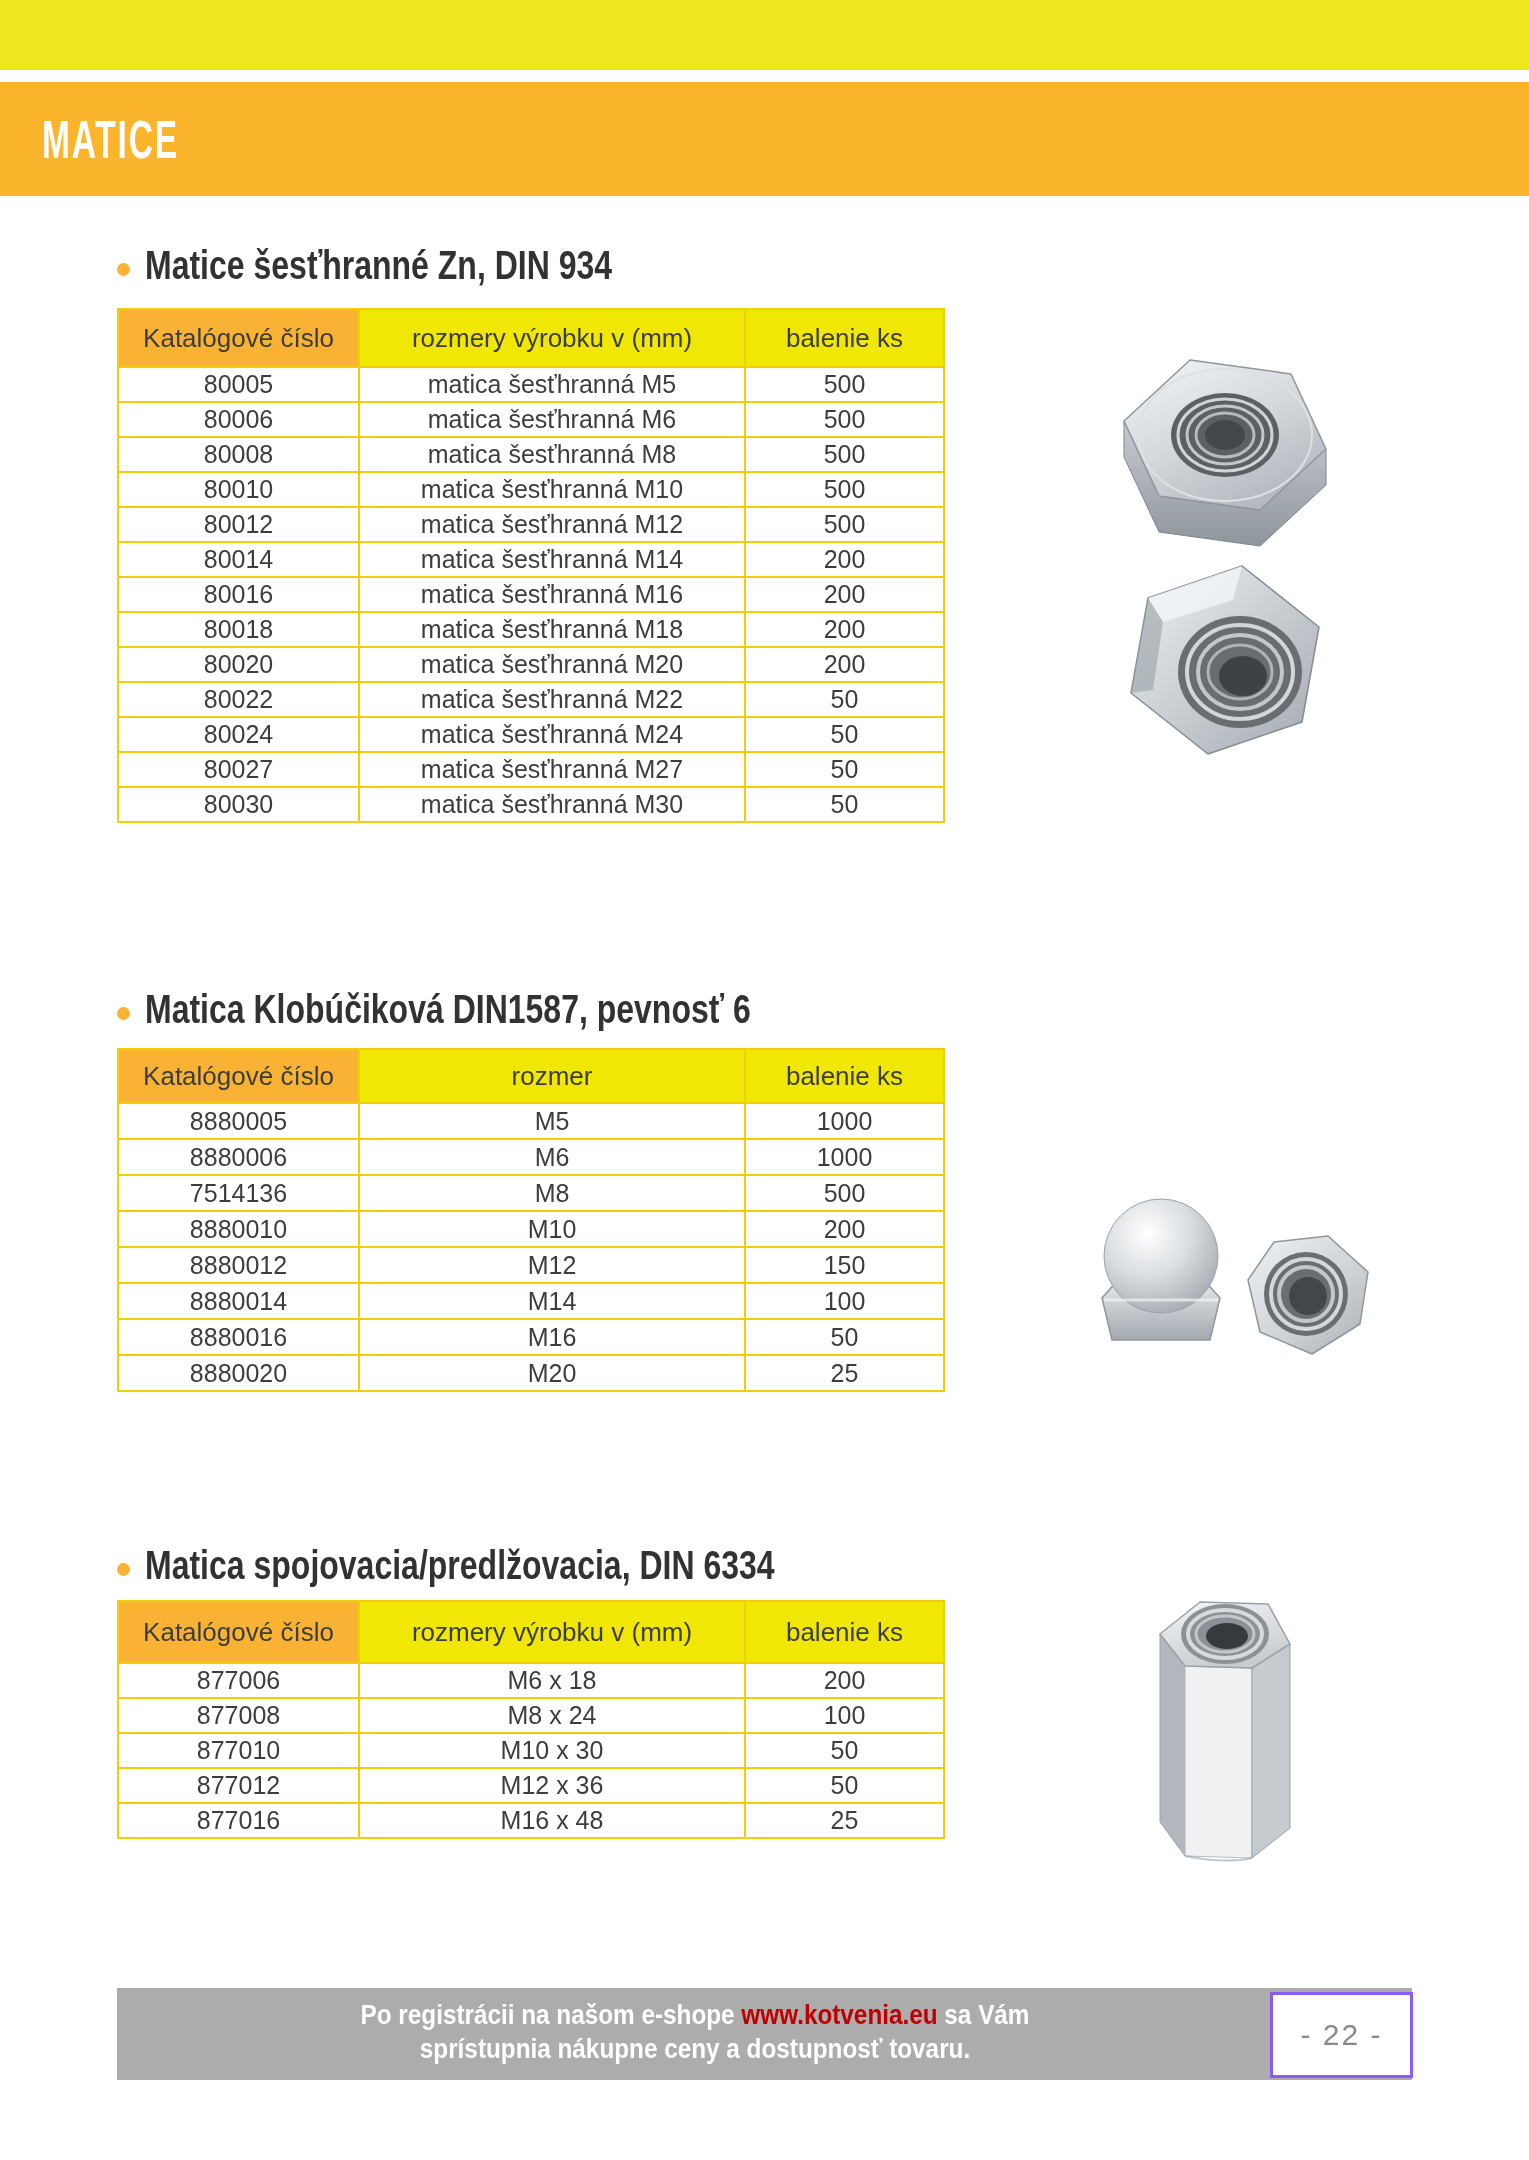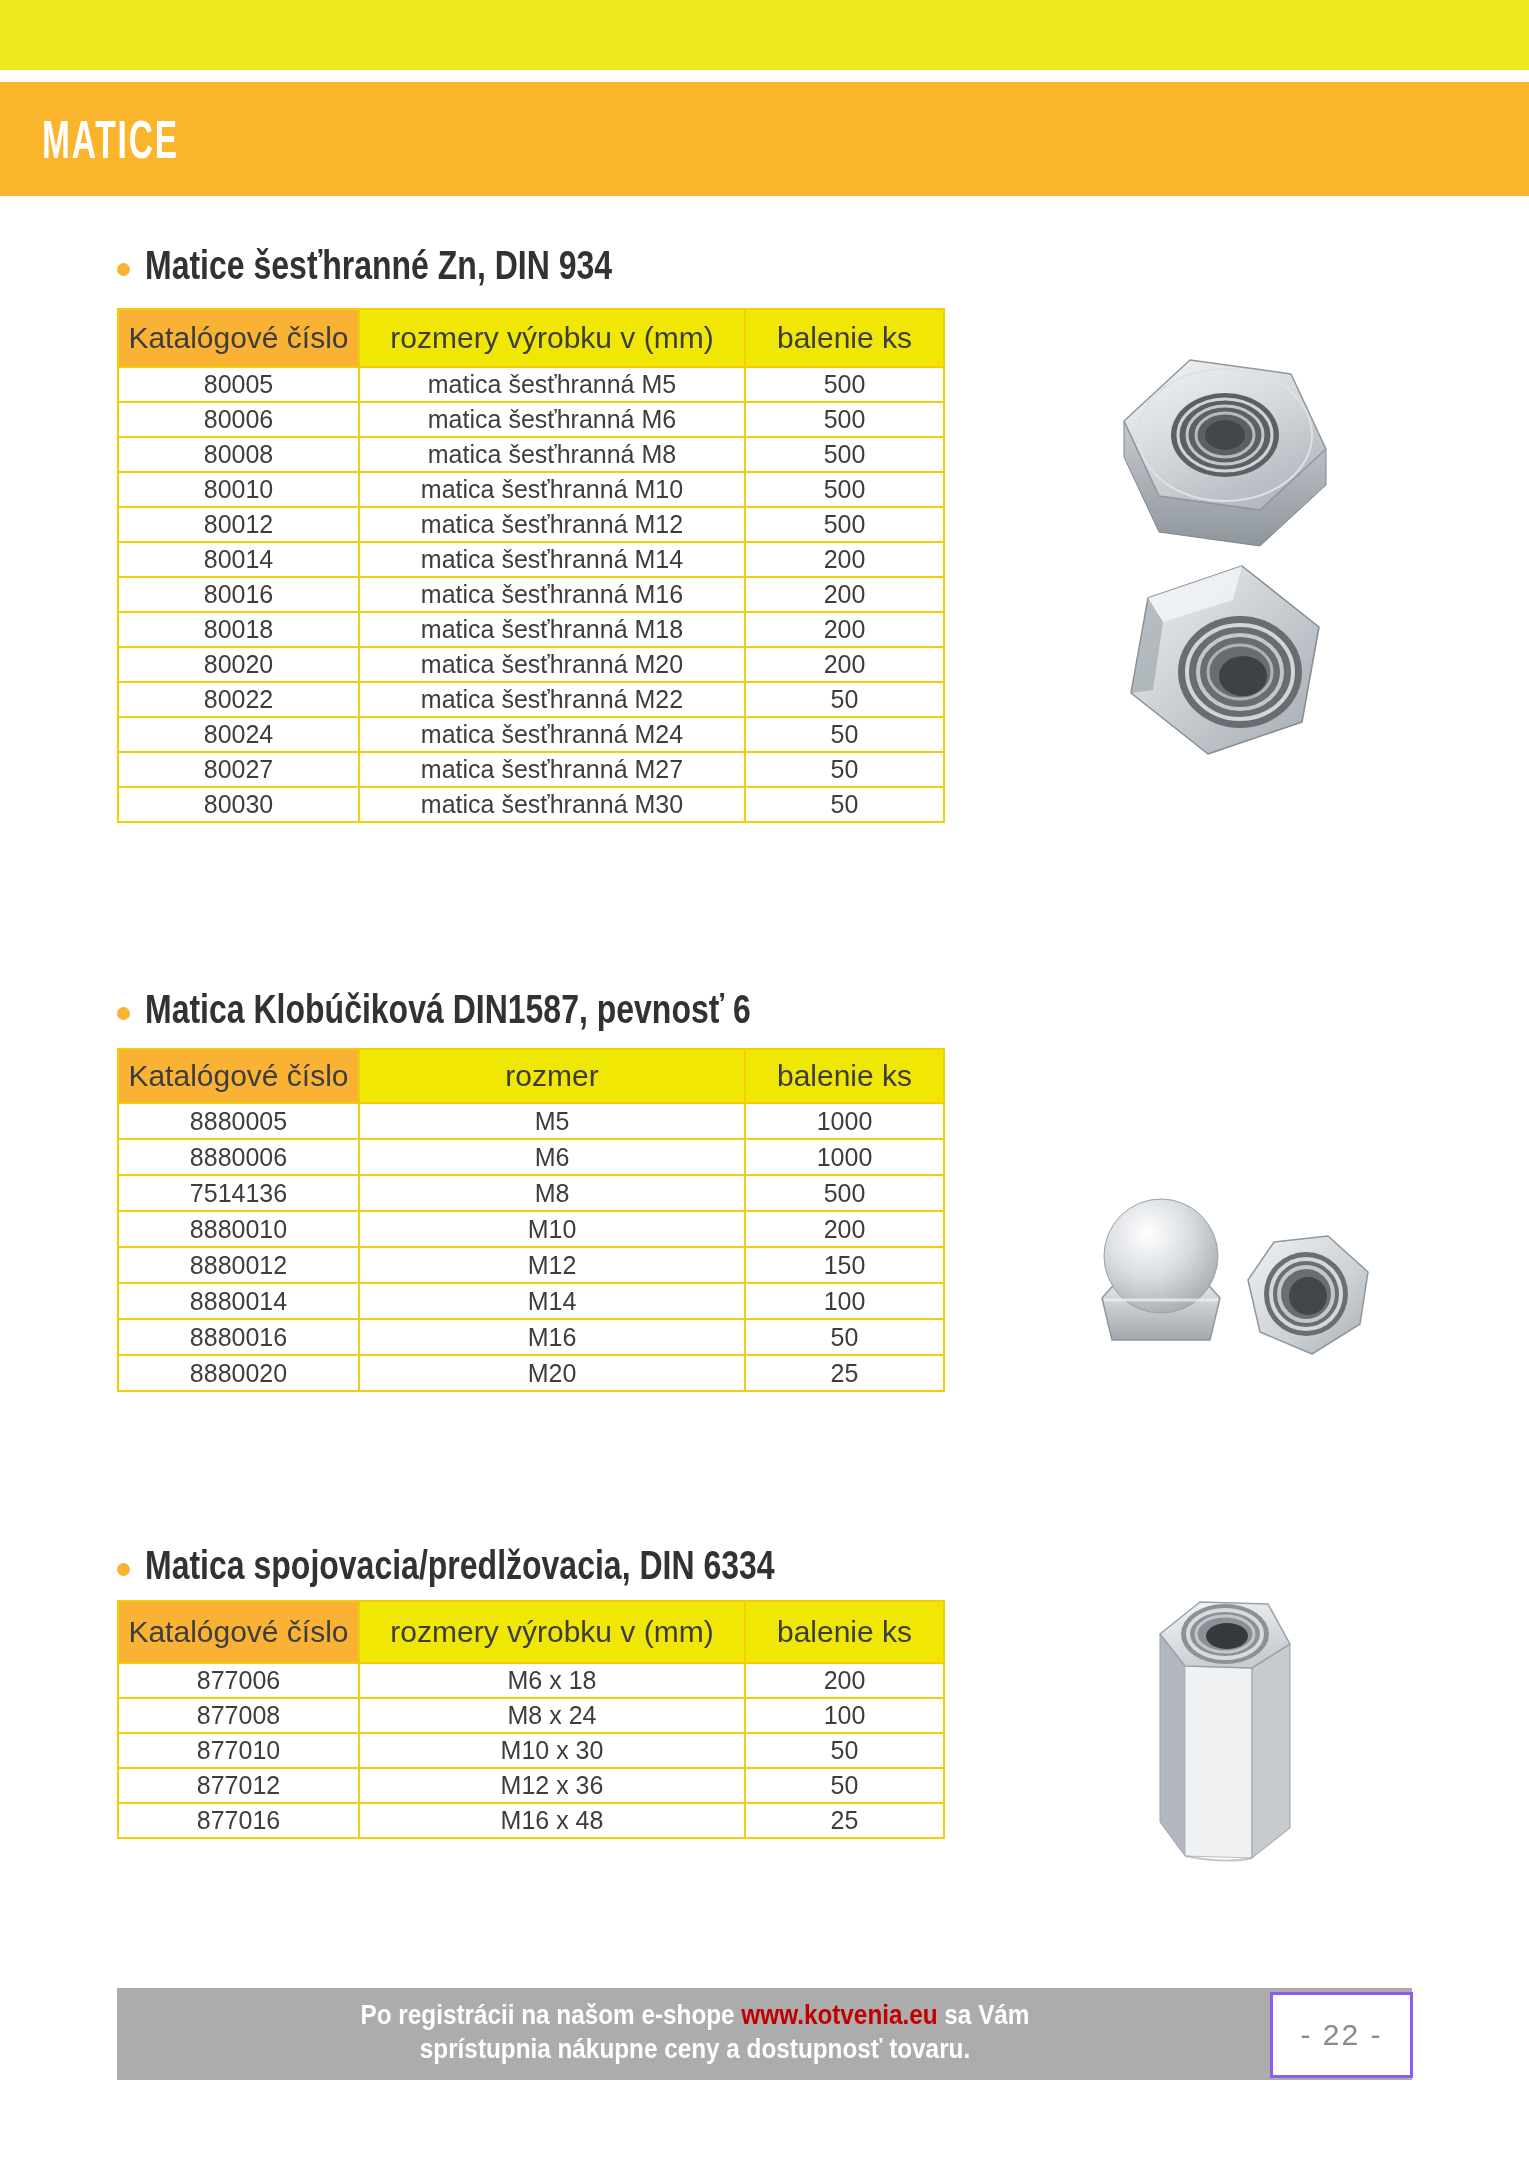--- a/index.html
+++ b/index.html
@@ -15,21 +15,21 @@
 
   .heading{position:absolute;left:117px;display:flex;align-items:center;height:46px;}
   .bullet{width:13px;height:13px;border-radius:50%;background:#F9B233;margin-right:15px;margin-top:8px;flex:none;}
   .heading-text{font-size:40px;font-weight:bold;color:#323232;transform:scaleX(0.8);
     transform-origin:left center;white-space:nowrap;}
   .h0{top:242px}.h1{top:986px}.h2{top:1542px}
 
   table{position:absolute;left:117px;border-collapse:collapse;table-layout:fixed;width:826px;background:#fff;}
   col.c0{width:241px}col.c1{width:386px}col.c2{width:199px}
   th,td{border:2px solid #F2CE09;text-align:center;vertical-align:middle;padding:0;color:#3D3D3D;}
-  th{font-size:30px;font-weight:normal;background:#F0E704;}
+  th{font-size:26px;font-weight:normal;background:#F0E704;}
   th:first-child{background:#F9B233;}
   td{font-size:25px;background:#ffffff;}
   .t0{top:308px}.t0 th{height:56px}.t0 td{height:33px}
   .t1{top:1048px}.t1 th{height:52px}.t1 td{height:34px}
   .t2{top:1600px}.t2 th{height:60px}.t2 td{height:33px}
 
   .product-img{position:absolute;}
   .img-hexnuts{left:1105px;top:330px;}
   .img-capnuts{left:1090px;top:1168px;}
   .img-coupling{left:1140px;top:1572px;}

